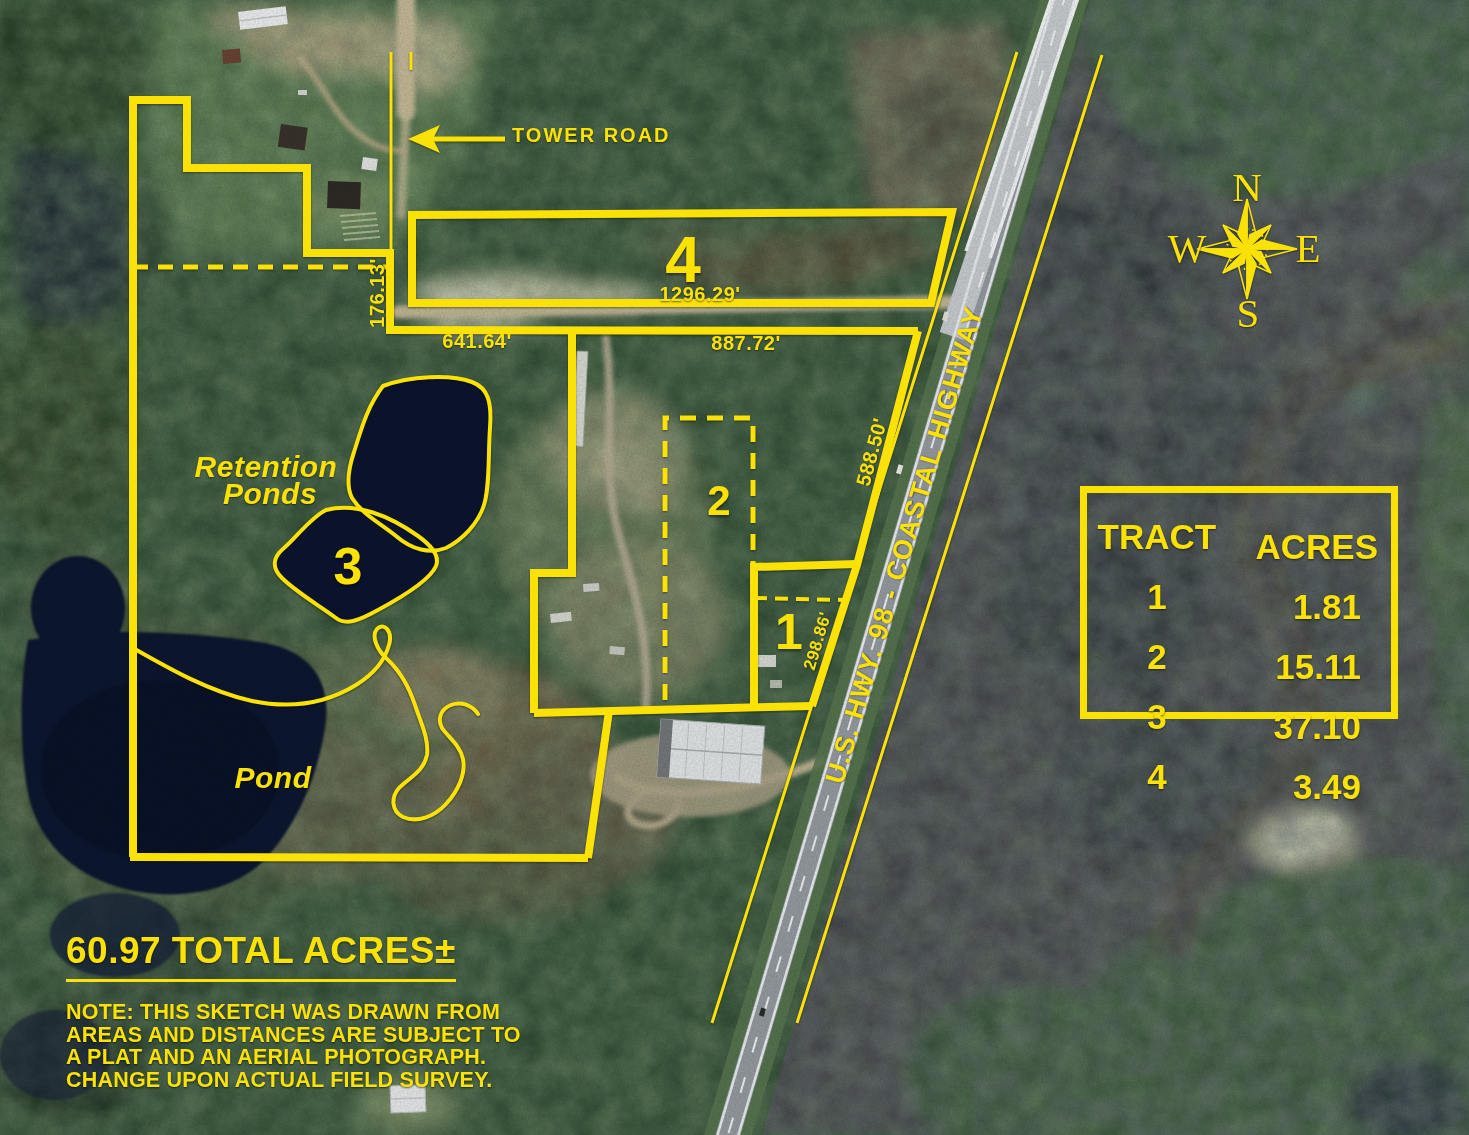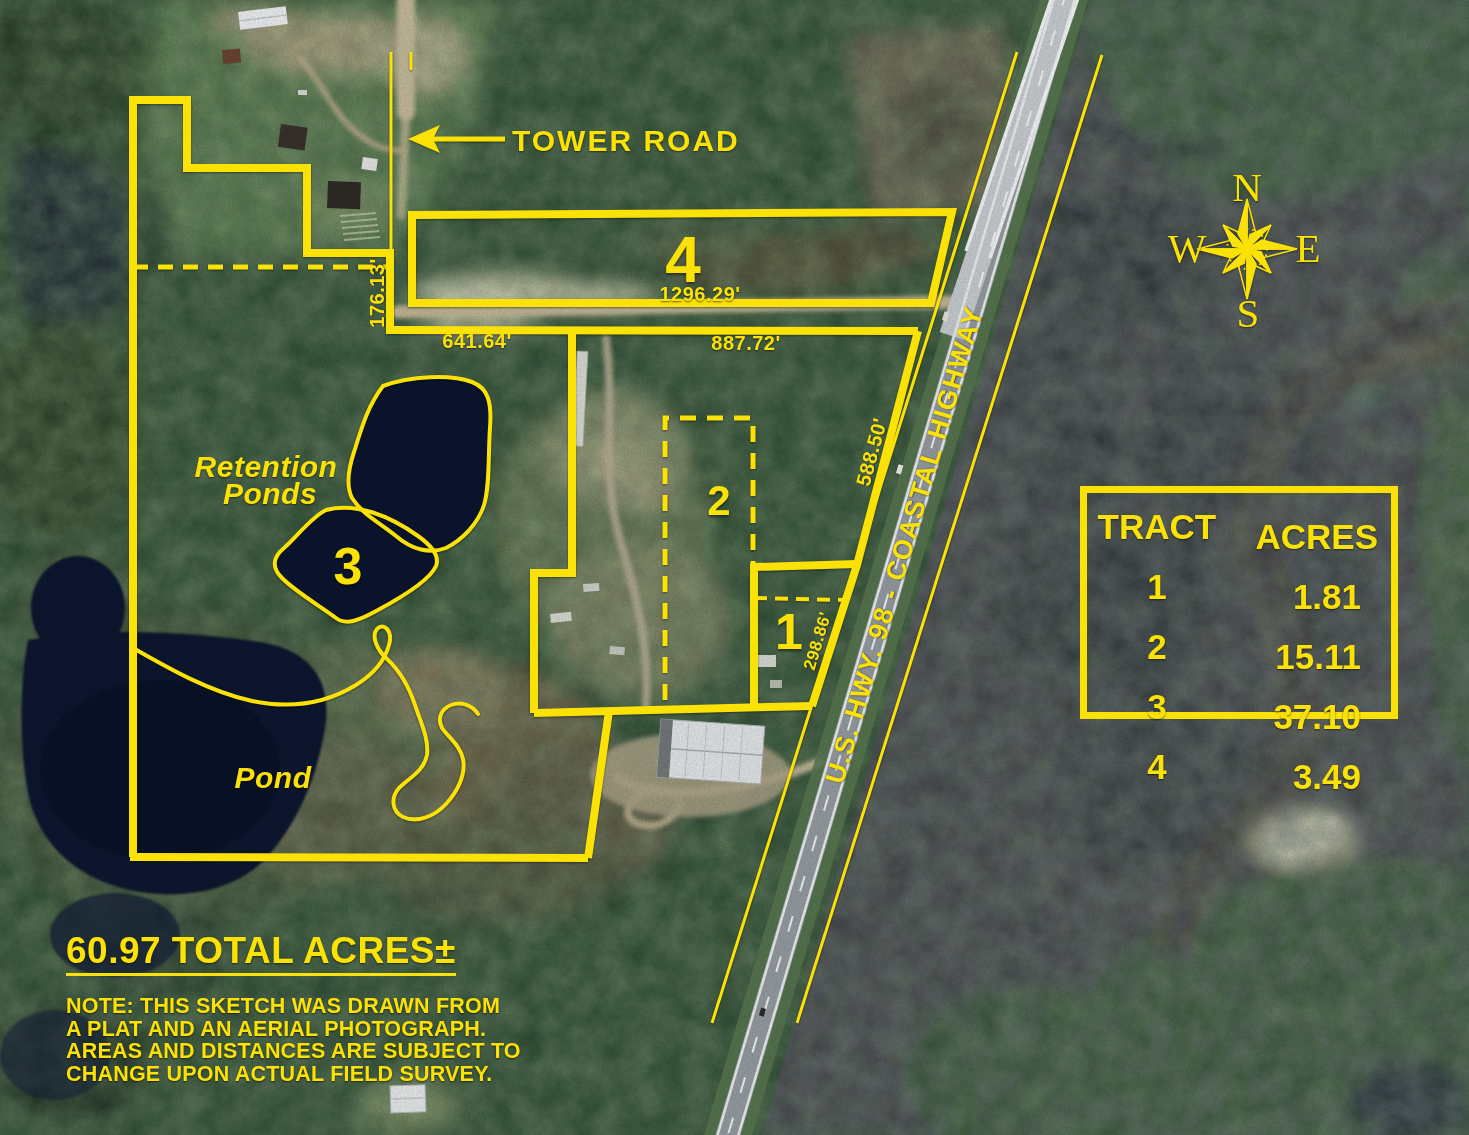--- a/index.html
+++ b/index.html
@@ -11,37 +11,37 @@
   .lbl{position:absolute;color:var(--y);font-weight:bold;white-space:nowrap;z-index:5;
        text-shadow:0 1px 2px rgba(0,0,0,.55);}
   .ctr{transform:translate(-50%,-50%);}
   .rot90{transform:translate(-50%,-50%) rotate(-90deg);}
   .rot73{transform:translate(-50%,-50%) rotate(-73.5deg);}
   .rot75{transform:translate(-50%,-50%) rotate(-75deg);}
   .meas{font-size:20px;letter-spacing:.5px;}
   .meas-sm{font-size:17px;letter-spacing:.5px;}
   .tract{text-shadow:0 2px 3px rgba(0,0,0,.5);}
   .ital{font-style:italic;font-size:30px;letter-spacing:.5px;}
-  .roadlbl{font-size:30px;letter-spacing:2px;}
+  .roadlbl{font-size:20px;letter-spacing:2px;}
   .hwylbl{font-size:27px;letter-spacing:1.5px;}
   .cletter{font-family:"Liberation Serif",serif;font-size:41px;font-weight:normal;}
   
   .acres-table{position:absolute;left:1080px;top:486px;width:318px;height:233px;z-index:5;
     border:7px solid var(--y);box-sizing:border-box;display:flex;flex-direction:column;
-    color:var(--y);font-weight:bold;font-size:35px;padding:4px 0 2px 0;
+    color:var(--y);font-weight:bold;font-size:35px;padding:14px 0 2px 0;
     text-shadow:0 1px 2px rgba(0,0,0,.6);}
   .acres-table .tr{flex:1;display:flex;align-items:center;}
   .acres-table .c1{width:46%;text-align:center;}
   .acres-table .c2{flex:1;text-align:right;padding-right:30px;margin-top:20px;}
   .acres-table .th .c2{padding-right:13px;}
   
   .summary{position:absolute;left:66px;top:930px;z-index:5;color:var(--y);font-weight:bold;
     text-shadow:0 1px 2px rgba(0,0,0,.6);}
   .summary .total{font-size:37px;letter-spacing:.5px;display:inline-block;
-    border-bottom:3px solid var(--y);padding-bottom:1px;}
+    border-bottom:3px solid var(--y);padding-bottom:7px;}
   .summary .note{margin-top:19px;font-size:21.5px;line-height:22.6px;letter-spacing:.2px;}
 </style>
 </head>
 <body>
 
 <div class="stage">
 
   <svg class="layer" viewBox="0 0 1469 1135" aria-hidden="true">
     <defs>
       <clipPath id="east">
@@ -368,19 +368,19 @@
     <div class="tr">
       <span class="c1">4</span>
       <span class="c2">3.49</span>
     </div>
   </div>
 
   <div class="summary">
     <div class="total">60.97 TOTAL ACRES±</div>
     <div class="note">
       <div>NOTE: THIS SKETCH WAS DRAWN FROM</div>
+      <div>AREAS AND DISTANCES ARE SUBJECT TO</div>
       <div>A PLAT AND AN AERIAL PHOTOGRAPH.</div>
-      <div>AREAS AND DISTANCES ARE SUBJECT TO</div>
       <div>CHANGE UPON ACTUAL FIELD SURVEY.</div>
     </div>
   </div>
 
 </div>
 
 </body></html>

